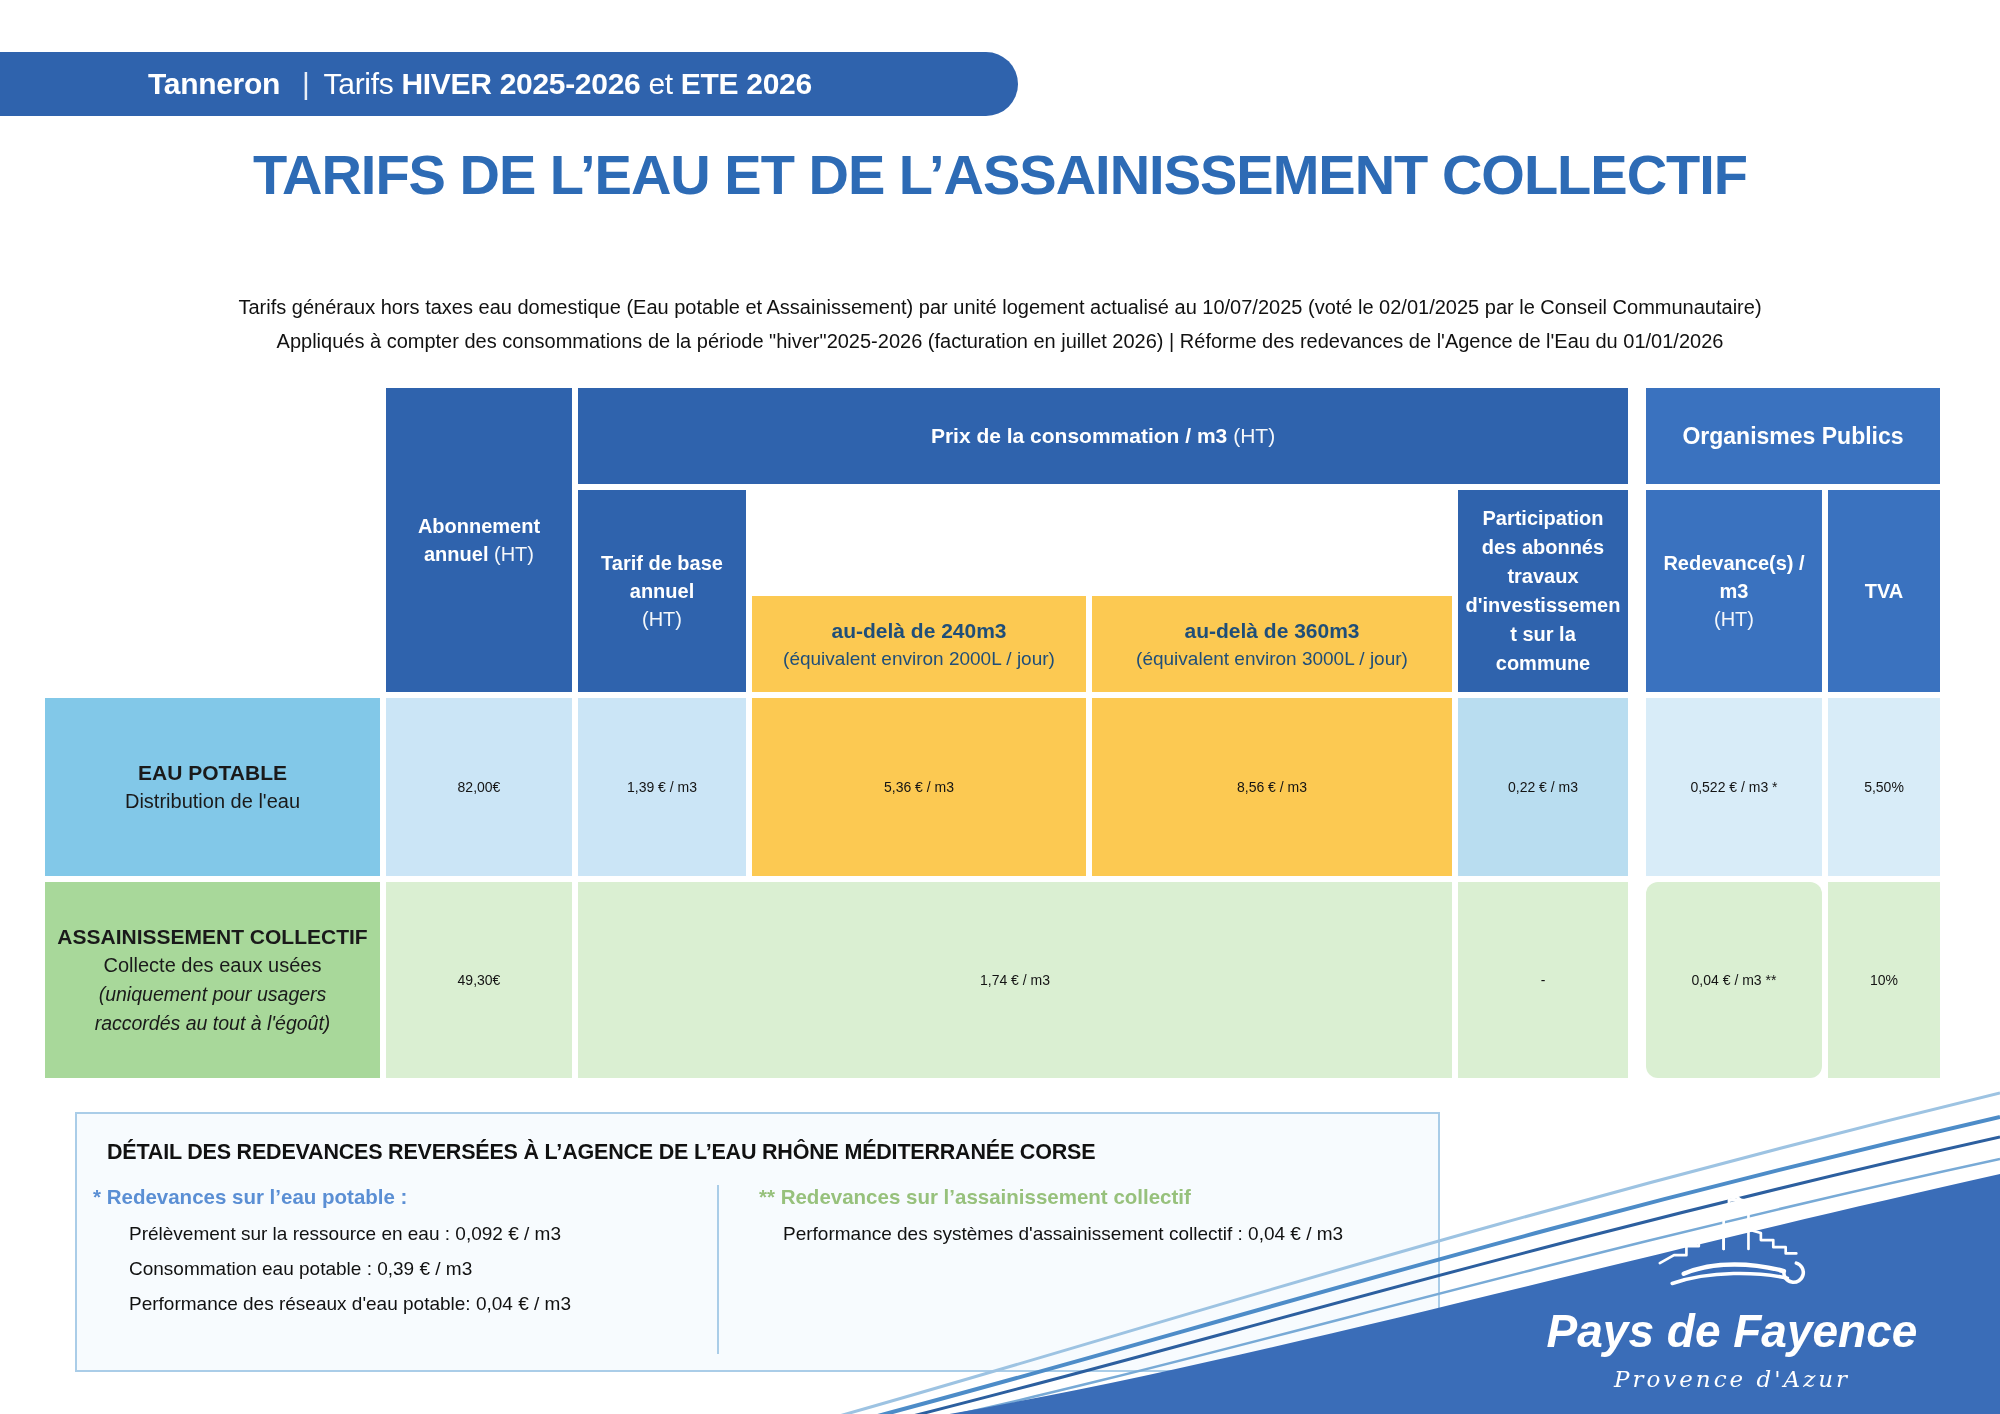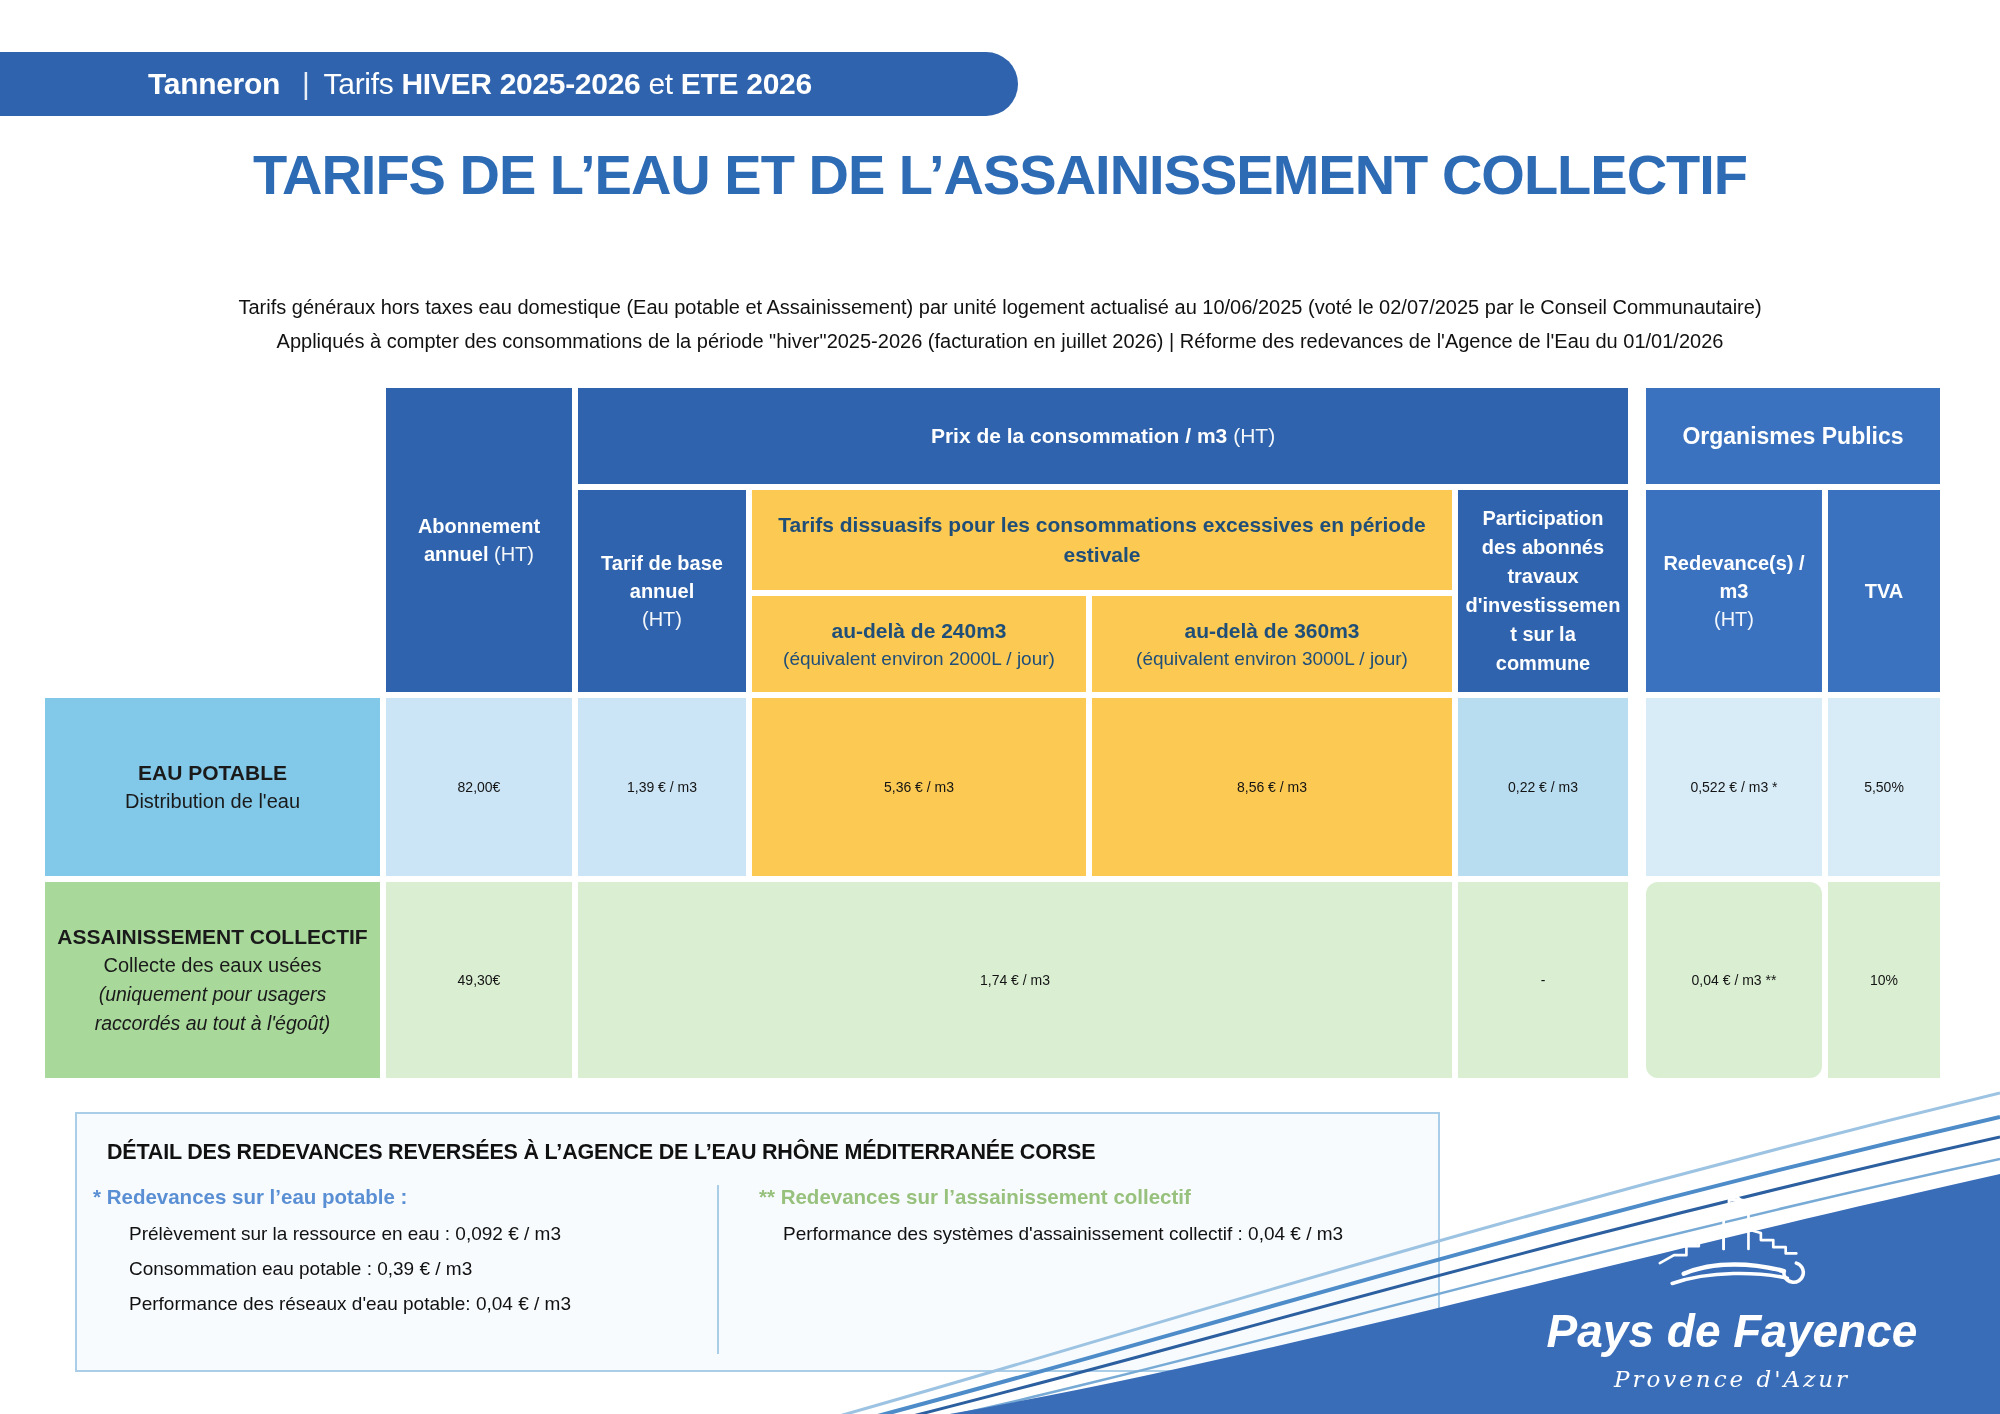--- a/index.html
+++ b/index.html
@@ -102,21 +102,21 @@
     <span class="b">Tanneron</span>
     <span class="sep">|</span>
     <span>Tarifs</span>
     <span class="b">HIVER 2025-2026</span>
     <span>et</span>
     <span class="b">ETE 2026</span>
   </div>
 
   <div class="page-title">TARIFS DE L’EAU ET DE L’ASSAINISSEMENT COLLECTIF</div>
   <div class="subtitle">
-    <div>Tarifs généraux hors taxes eau domestique (Eau potable et Assainissement) par unité logement actualisé au 10/06/2025 (voté le 02/07/2025 par le Conseil Communautaire)</div>
+    <div>Tarifs généraux hors taxes eau domestique (Eau potable et Assainissement) par unité logement actualisé au 10/07/2025 (voté le 02/01/2025 par le Conseil Communautaire)</div>
     <div>Appliqués à compter des consommations de la période "hiver"2025-2026 (facturation en juillet 2026) | Réforme des redevances de l'Agence de l'Eau du 01/01/2026</div>
   </div>
 
   <div class="tariff-table">
 
     <div class="cell th h-abo">
       <div><span class="bold">Abonnement annuel</span>
       <span class="note">(HT)</span></div>
     </div>
 
@@ -127,23 +127,20 @@
 
     <div class="cell th th-light h-org">
       <span class="bold">Organismes Publics</span>
     </div>
 
     <div class="cell th h-base">
       <span class="bold">Tarif de base annuel</span>
       <span class="note block">(HT)</span>
     </div>
 
-    <div class="cell yellow h-diss">
-      <span class="bold">Tarifs dissuasifs pour les consommations excessives en période estivale</span>
-    </div>
 
     <div class="cell yellow h-s1">
       <span class="bold block">au-delà de 240m3</span>
       <span class="note block">(équivalent environ 2000L / jour)</span>
     </div>
 
     <div class="cell yellow h-s2">
       <span class="bold block">au-delà de 360m3</span>
       <span class="note block">(équivalent environ 3000L / jour)</span>
     </div>

